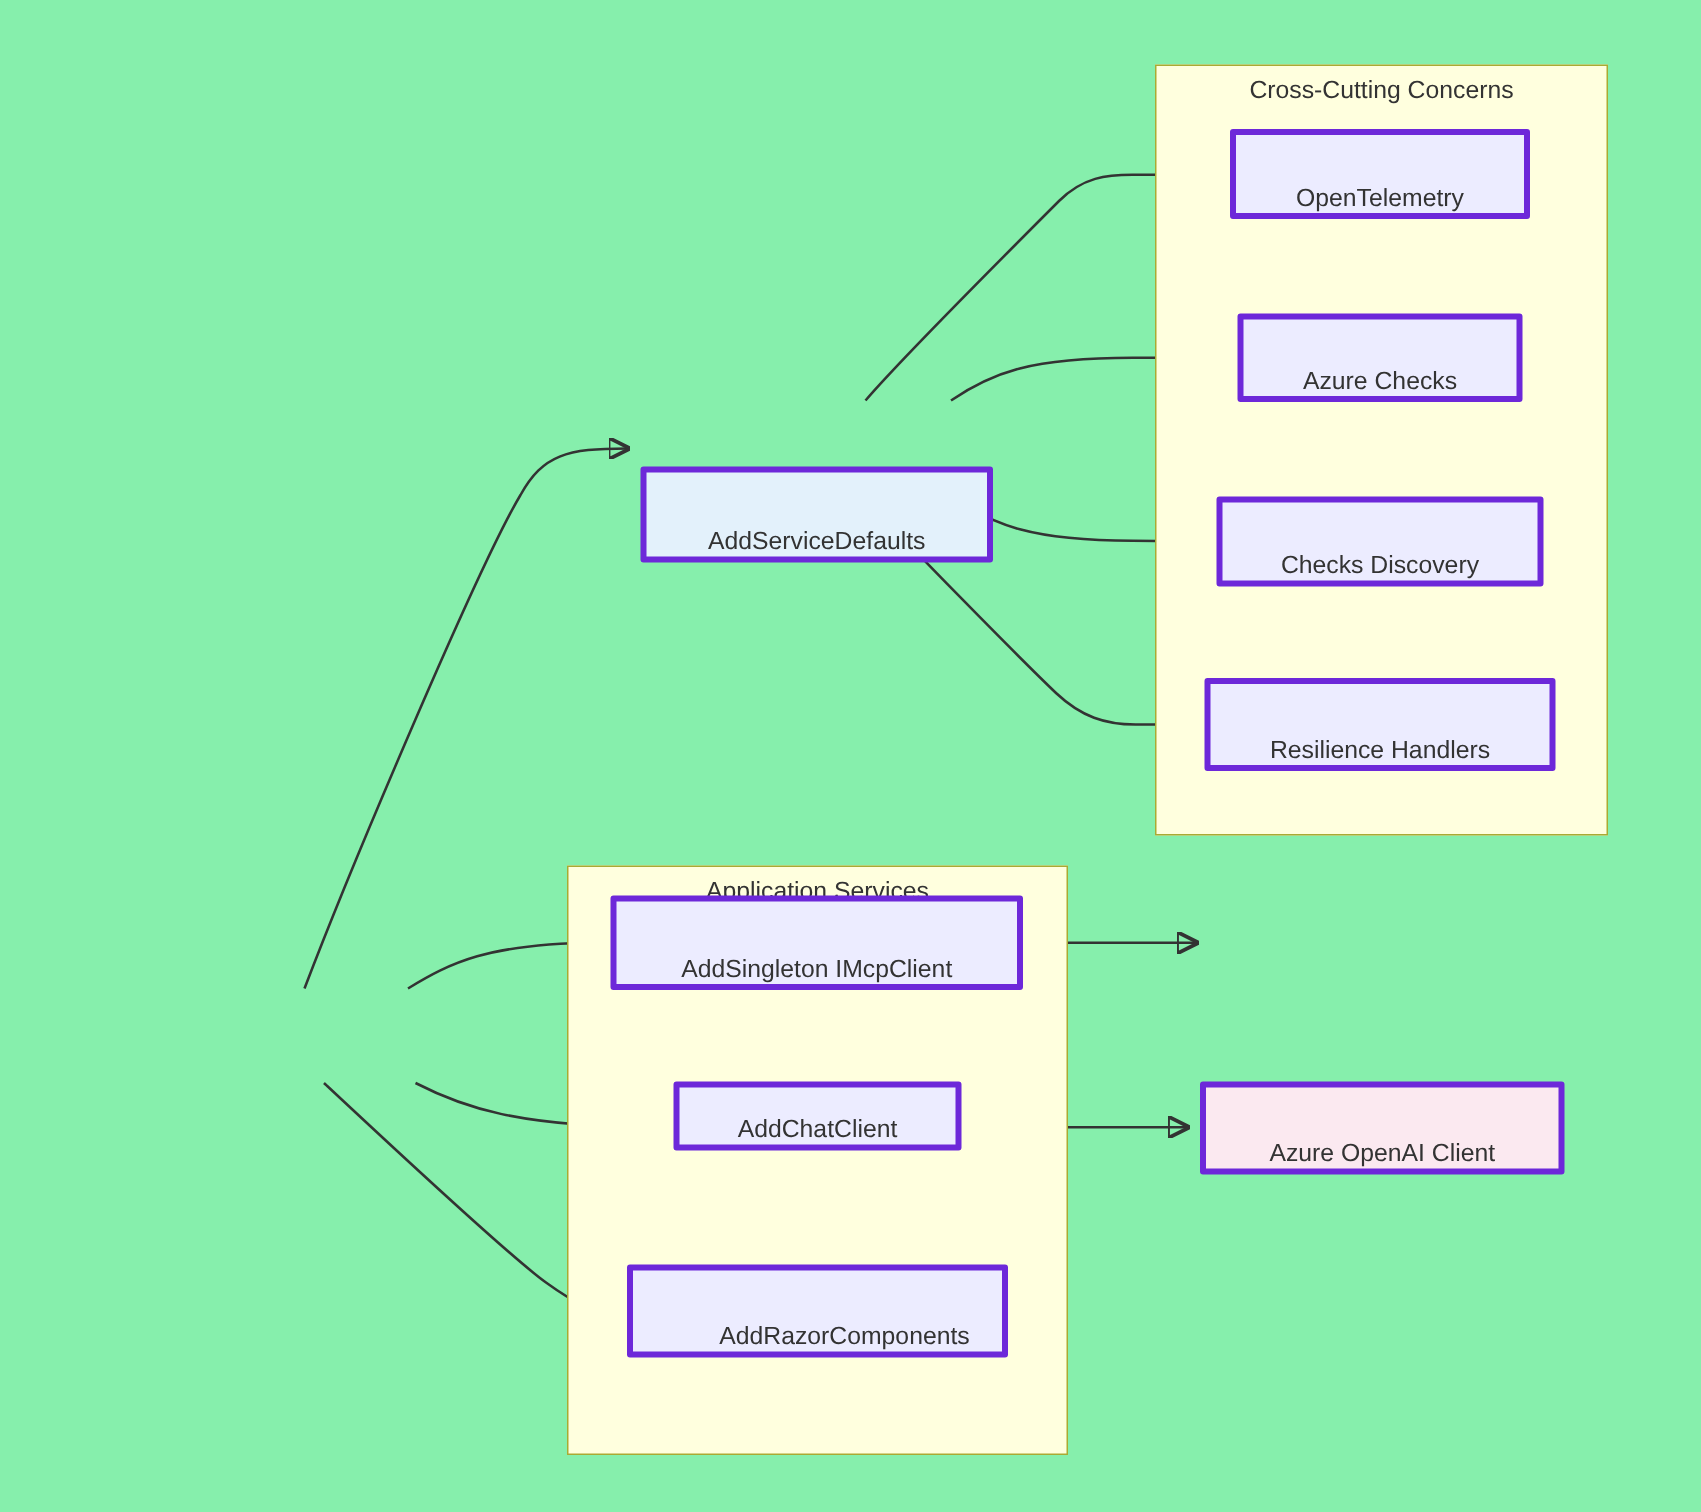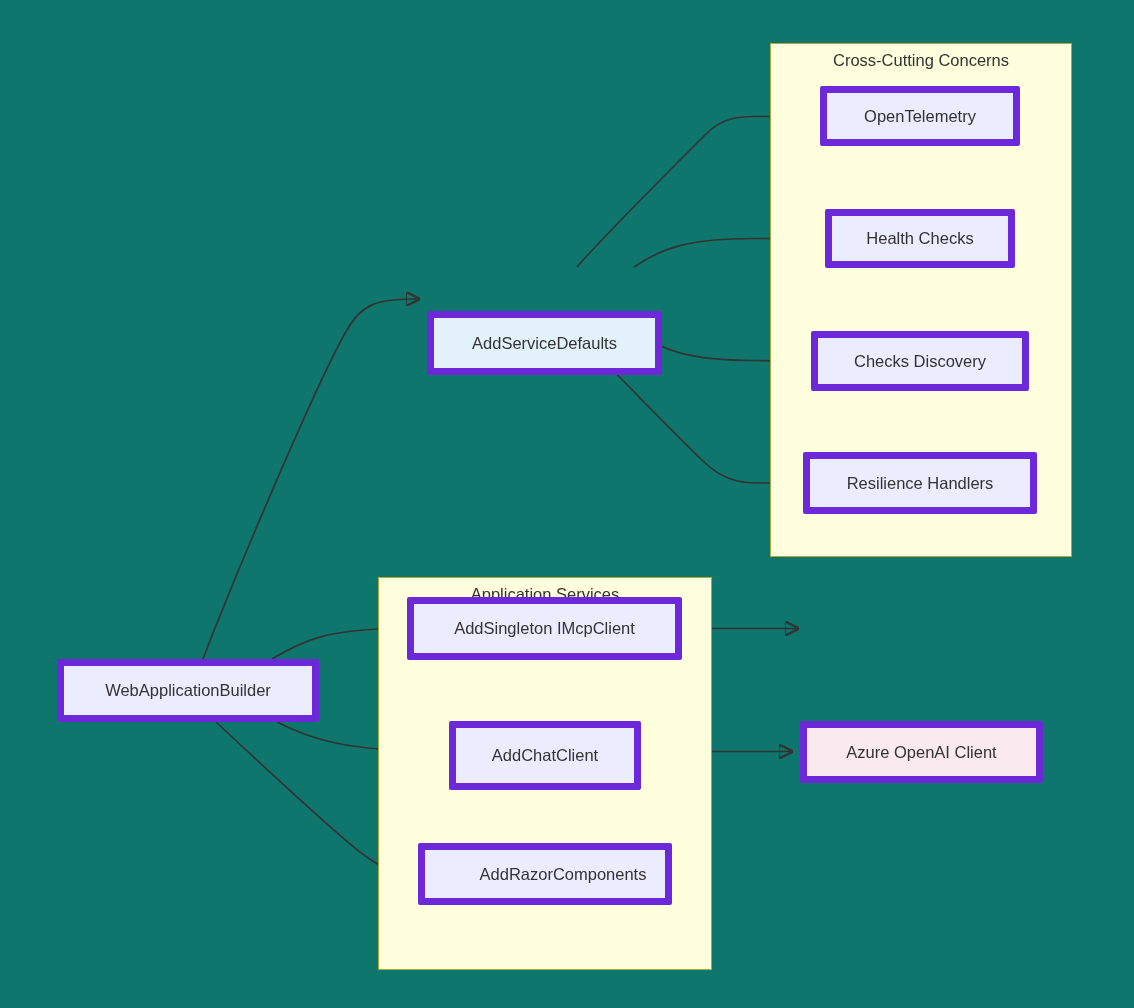--- a/index.html
+++ b/index.html
@@ -1,44 +1,44 @@
 <!DOCTYPE html>
 <html><head>
 <meta charset="utf-8">
 <style>
   html,body{margin:0;padding:0;background:#ffffff;}
   .canvas{
-    position:relative;width:1134px;height:1008px;background:#0f766e;overflow:hidden;
+    position:relative;width:1134px;height:1008px;background:#86efac;overflow:hidden;
     font-family:"Liberation Sans","DejaVu Sans",sans-serif;color:#333333;
   }
   svg.edges{position:absolute;left:0;top:0;width:1134px;height:1008px;pointer-events:none;}
   svg.edges path{fill:none;stroke:#333333;stroke-width:1.7px;}
 
   .group{position:absolute;background:#ffffde;border:1px solid #aaaa33;box-sizing:border-box;}
   .group-title{width:100%;text-align:center;padding-top:7px;font-size:16.5px;color:#333333;}
   .g-cross{left:770px;top:43px;width:302px;height:514px;}
   .g-app{left:378px;top:577px;width:334px;height:393px;}
 
   .node{
-    position:absolute;background:#ececff;border:7px solid #6d28d9;border-radius:2px;
-    box-sizing:border-box;display:flex;align-items:center;justify-content:center;
+    position:absolute;background:#ececff;border:4px solid #6d28d9;border-radius:2px;
+    box-sizing:border-box;display:flex;align-items:flex-end;justify-content:center;
     font-size:16.5px;color:#333333;text-align:center;
   }
   .fill-blue{background:#e3f1fb;}
   .fill-green{background:#ecf6e8;}
   .fill-pink{background:#fbe9f0;}
 
   .n-wab   {left:57px;  top:659px; width:262px; height:63px;}
   .n-asd   {left:427px; top:267px; width:235px; height:64px;margin-top:44px;}
   .n-otel  {left:820px; top:86px;  width:200px; height:60px;}
   .n-health{left:825px; top:209px; width:190px; height:59px;}
   .n-sd    {left:811px; top:331px; width:218px; height:60px;}
   .n-rh    {left:803px; top:452px; width:234px; height:62px;}
   .n-asc   {left:407px; top:597px; width:275px; height:63px;}
-  .n-acc   {left:449px; top:721px; width:192px; height:69px;}
+  .n-acc   {left:449px; top:721px; width:192px; height:46px;}
   .n-arc   {left:418px; top:843px; width:254px; height:62px;padding-left:36px;}
   .n-sse   {left:806px; top:597px; width:228px; height:63px;}
   .n-azure {left:800px; top:721px; width:243px; height:62px;}
 </style>
 </head>
 <body>
 
 <div class="canvas">
 
   <svg class="edges" viewBox="0 0 1134 1008">
@@ -60,34 +60,31 @@
   </svg>
 
   <div class="group g-cross">
     <div class="group-title">Cross-Cutting Concerns</div>
   </div>
 
   <div class="group g-app">
     <div class="group-title">Application Services</div>
   </div>
 
-  <div class="node n-wab">
-    <span>WebApplicationBuilder</span>
-  </div>
 
   <div class="node n-asd fill-blue">
     <span>AddServiceDefaults</span>
   </div>
 
   <div class="node n-otel">
     <span>OpenTelemetry</span>
   </div>
 
   <div class="node n-health">
-    <span>Health Checks</span>
+    <span>Azure Checks</span>
   </div>
 
   <div class="node n-sd">
     <span>Checks Discovery</span>
   </div>
 
   <div class="node n-rh">
     <span>Resilience Handlers</span>
   </div>
 

